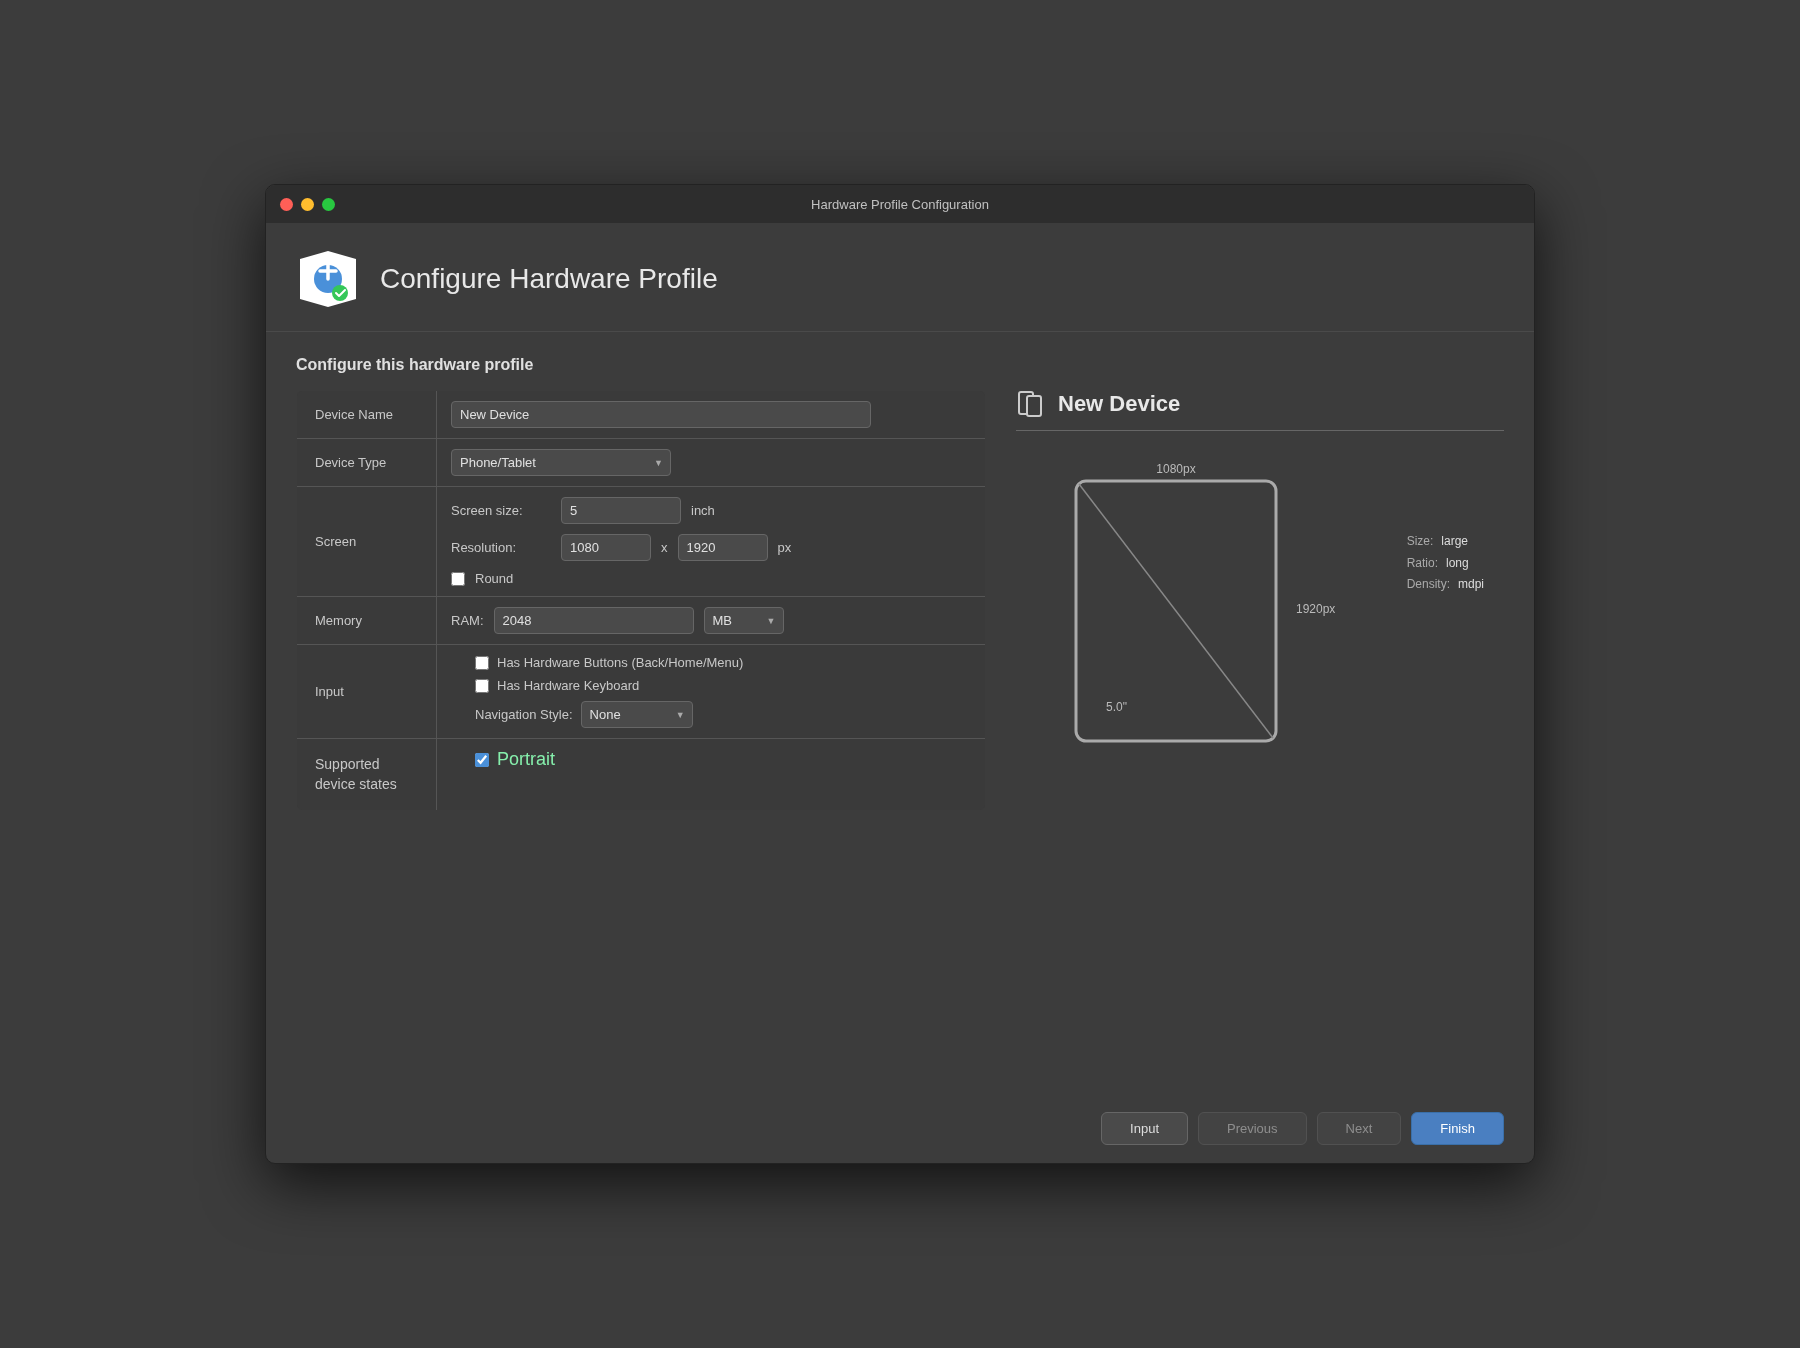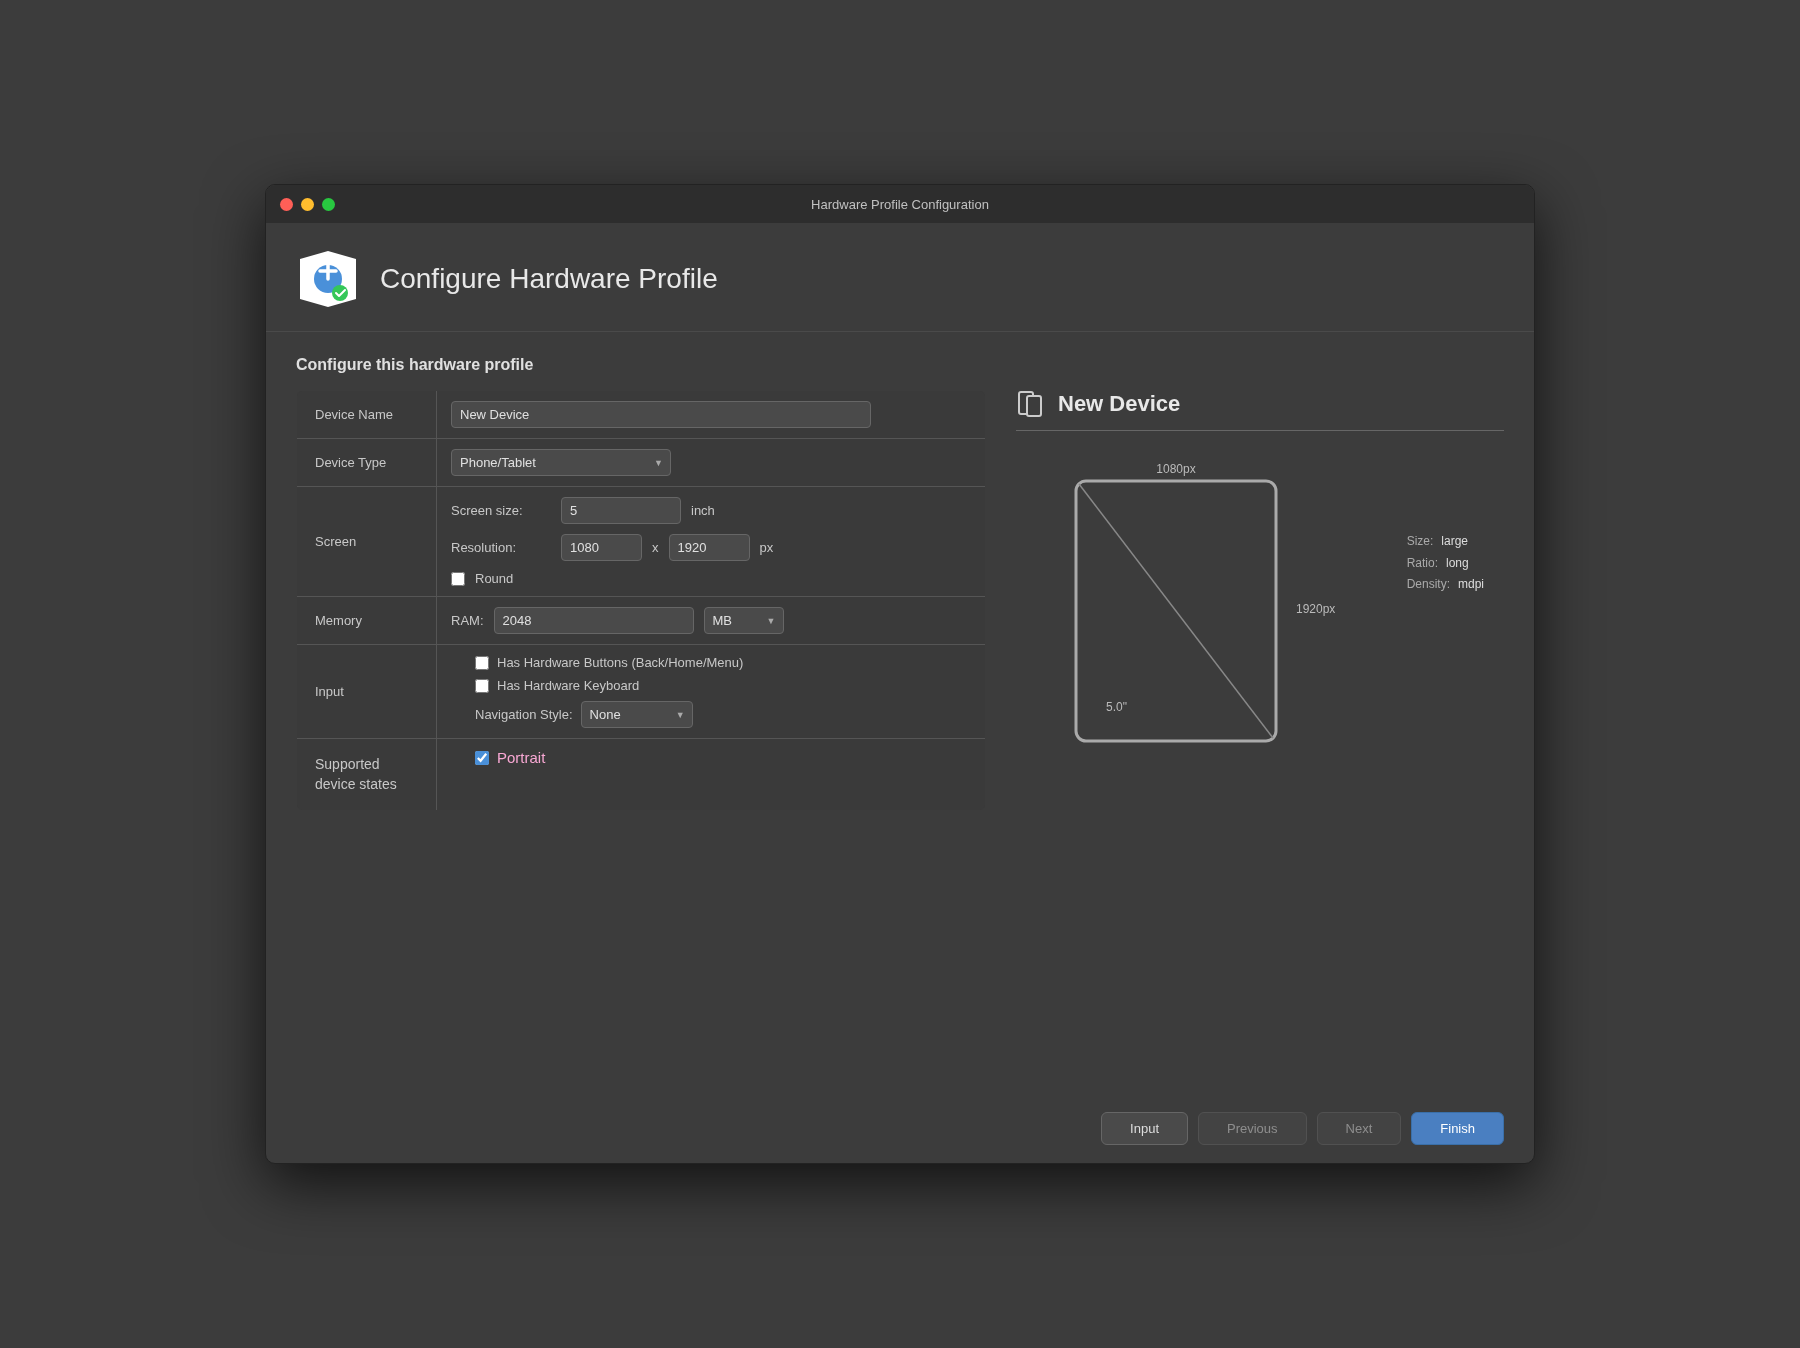--- a/index.html
+++ b/index.html
@@ -165,21 +165,21 @@
     }
 
     .text-input-medium {
       background: #4a4a4a;
       border: 1px solid #666;
       border-radius: 4px;
       color: #e0e0e0;
       font-size: 13px;
       padding: 5px 8px;
       outline: none;
-      width: 81px;
+      width: 90px;
     }
 
     .select-input {
       background: #4a4a4a;
       border: 1px solid #666;
       border-radius: 4px;
       color: #e0e0e0;
       font-size: 13px;
       padding: 5px 8px;
       outline: none;
@@ -369,22 +369,22 @@
       opacity: 0.5;
       cursor: default;
     }
 
     
     .form-label-cell.middle {
       vertical-align: middle;
     }
 
     .portrait-label {
-      font-size: 15px;
-      color: #f9a8d4;
+      font-size: 18px;
+      color: #86efac;
     }
 
     .truncated-label {
       font-size: 14px;
       color: #c8c8c8;
       line-height: 1.4;
     }
   </style>
 </head>
 <body>

